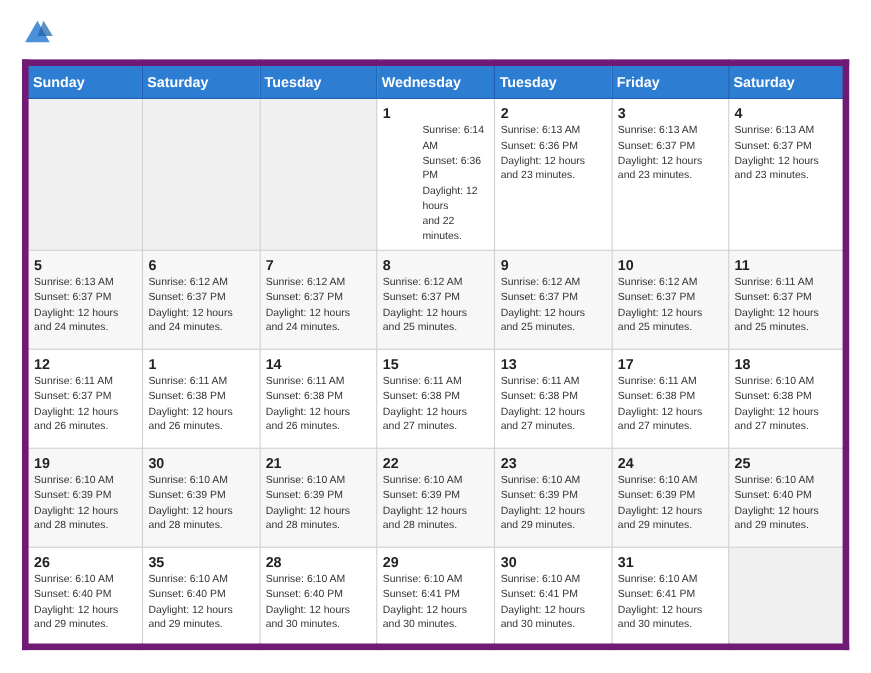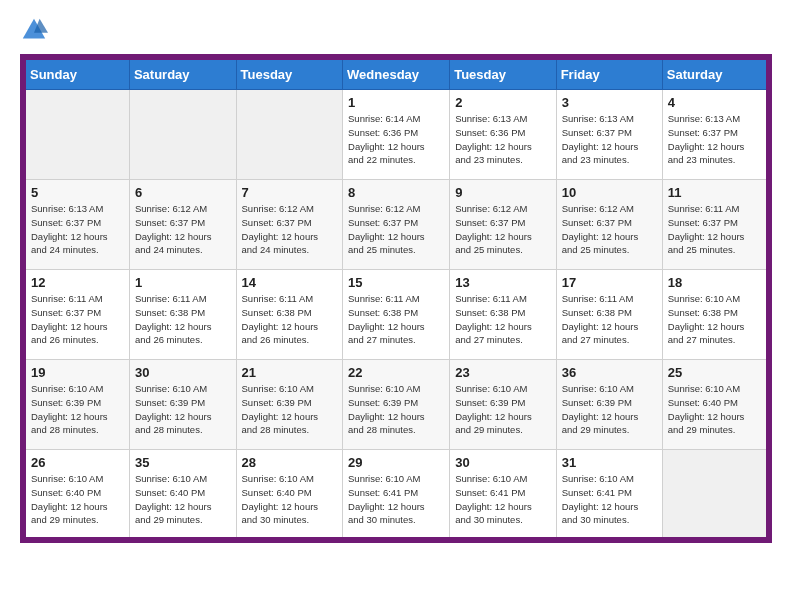--- a/index.html
+++ b/index.html
@@ -127,21 +127,21 @@
           <th>Saturday</th>
         </tr>
     </thead>
     <tbody id="calendar-body">
     <tr>
           <td class="empty-cell"></td>
           <td class="empty-cell"></td>
           <td class="empty-cell"></td>
           <td>
             <div class="day-number">1</div>
-            <div class="day-info" style="white-space: pre-line;">Sunrise: 6:14 AM
+            <div class="day-info" style="white-space: pre-line; margin-left: 36px;">Sunrise: 6:14 AM
 Sunset: 6:36 PM
 Daylight: 12 hours
 and 22 minutes.</div>
           </td>
           <td>
             <div class="day-number">2</div>
             <div class="day-info" style="white-space: pre-line;">Sunrise: 6:13 AM
 Sunset: 6:36 PM
 Daylight: 12 hours
 and 23 minutes.</div>
@@ -293,21 +293,21 @@
 and 28 minutes.</div>
           </td>
           <td>
             <div class="day-number">23</div>
             <div class="day-info" style="white-space: pre-line;">Sunrise: 6:10 AM
 Sunset: 6:39 PM
 Daylight: 12 hours
 and 29 minutes.</div>
           </td>
           <td>
-            <div class="day-number">36</div>
+            <div class="day-number">24</div>
             <div class="day-info" style="white-space: pre-line;">Sunrise: 6:10 AM
 Sunset: 6:39 PM
 Daylight: 12 hours
 and 29 minutes.</div>
           </td>
           <td>
             <div class="day-number">25</div>
             <div class="day-info" style="white-space: pre-line;">Sunrise: 6:10 AM
 Sunset: 6:40 PM
 Daylight: 12 hours

